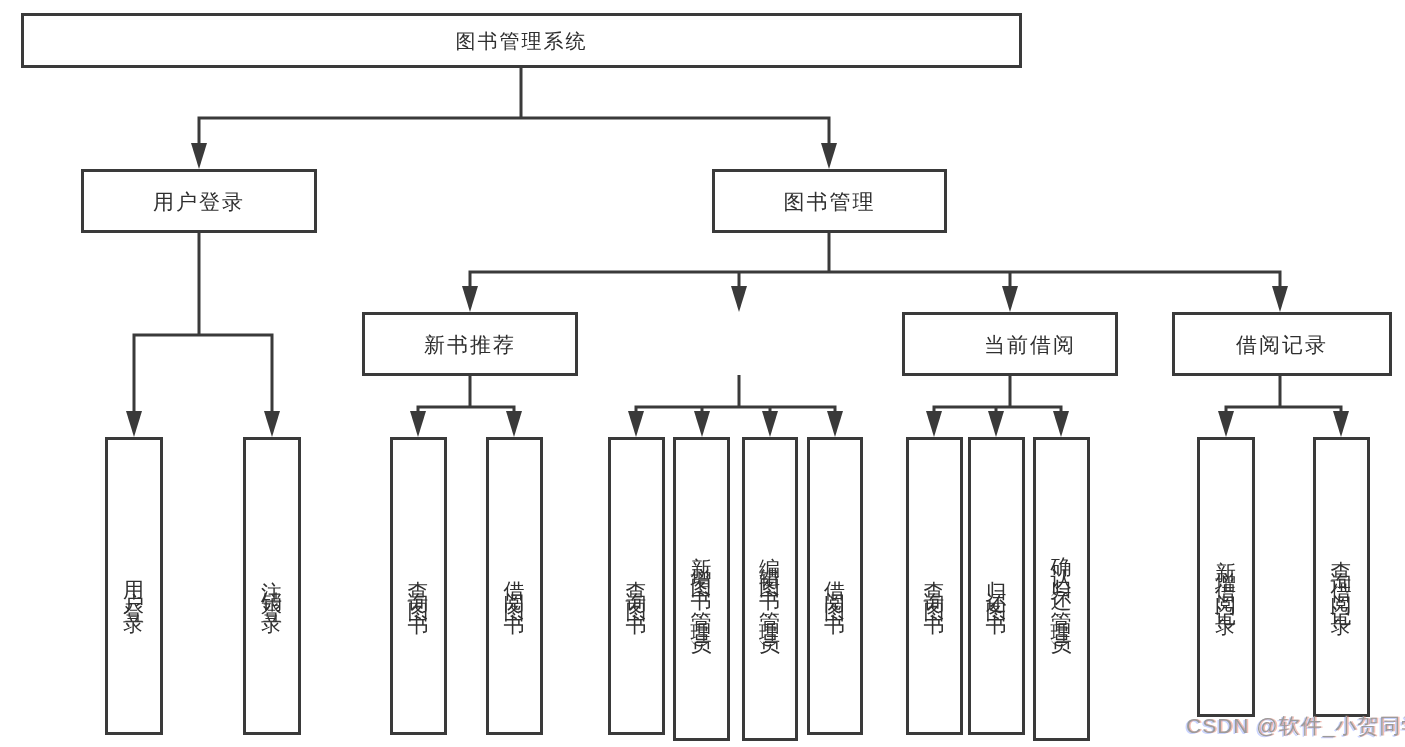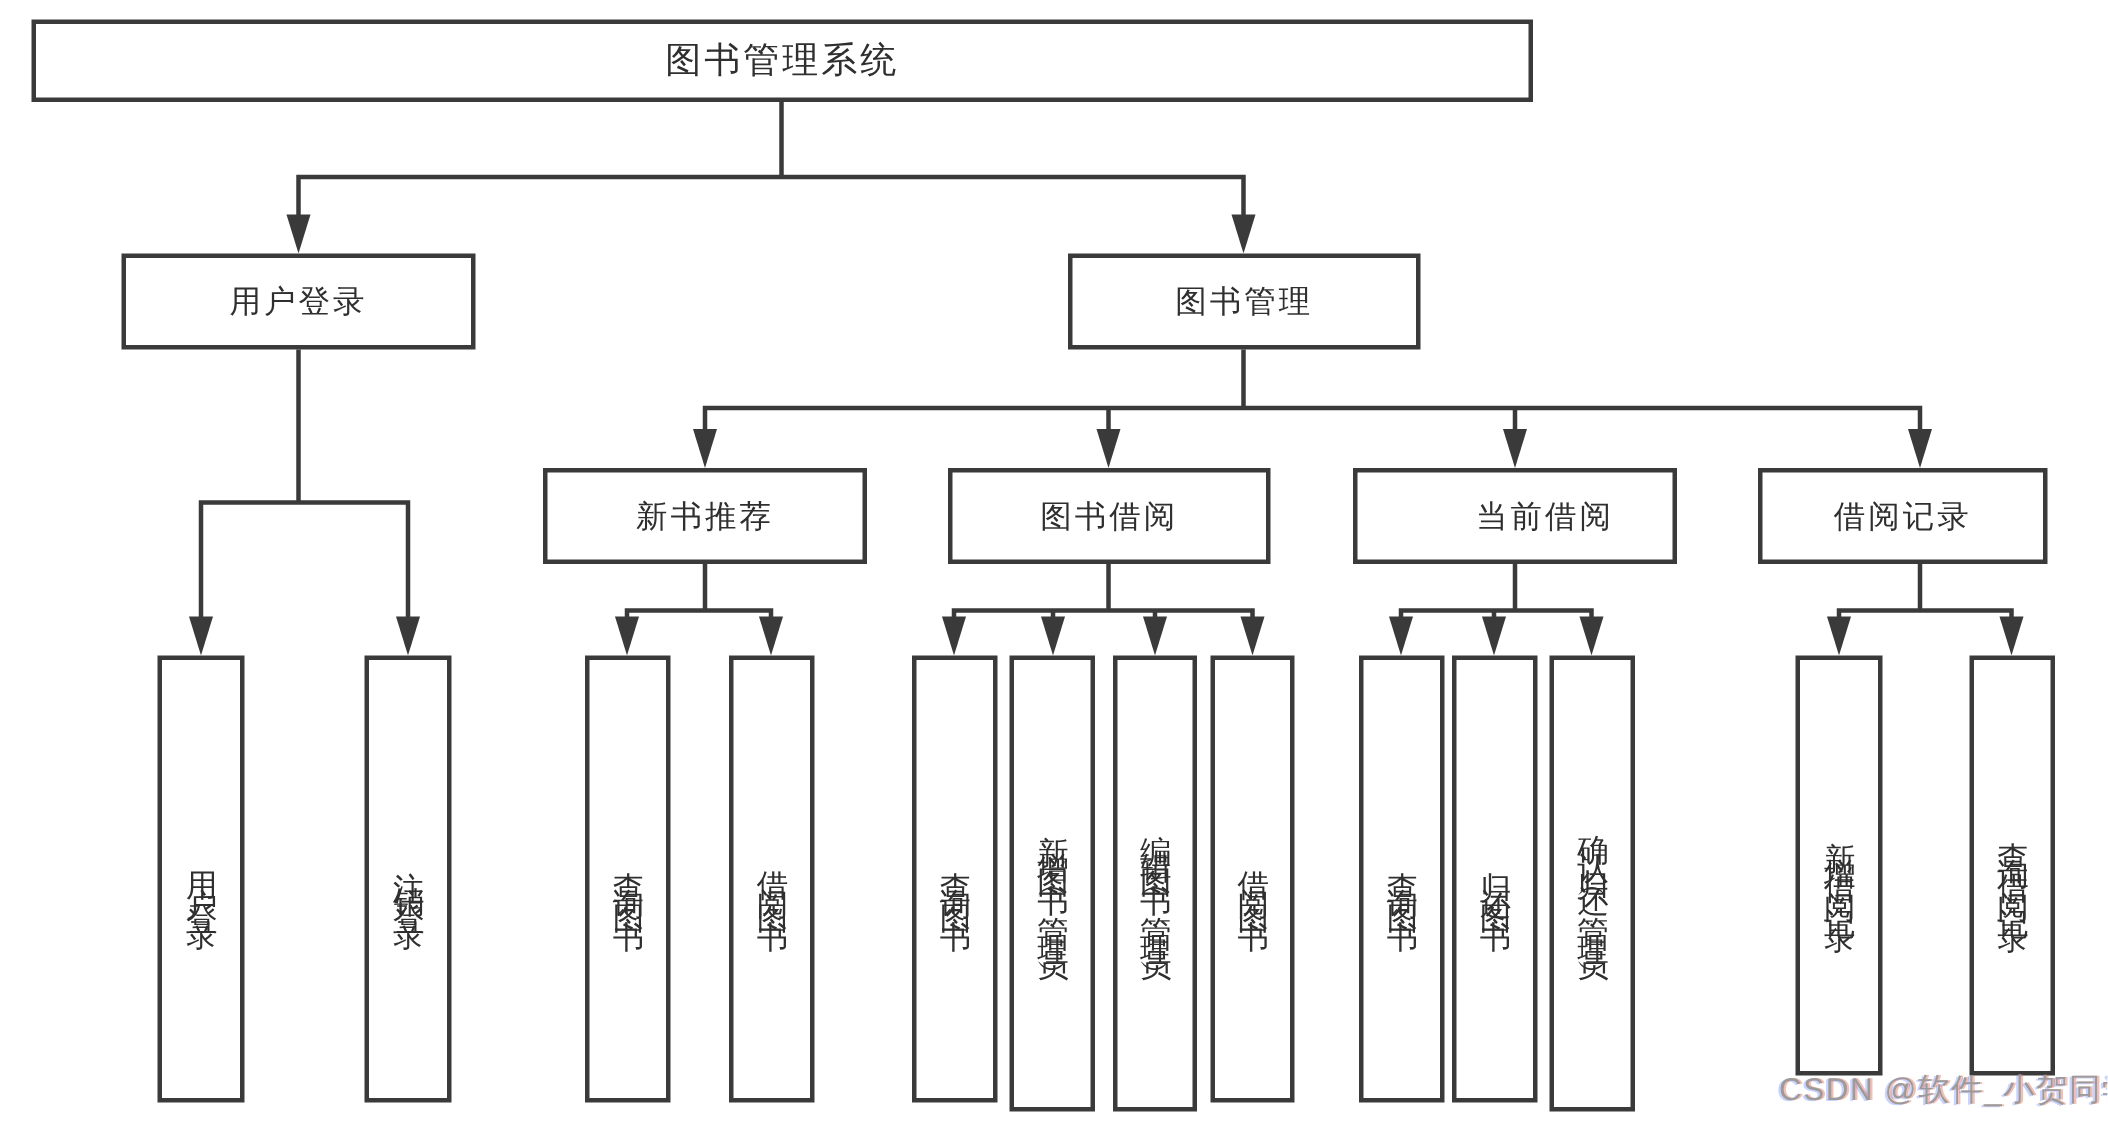--- a/index.html
+++ b/index.html
@@ -8,21 +8,21 @@
     font-family:"Liberation Sans","DejaVu Sans",sans-serif; color:#2f2f2f;
     overflow:hidden;
   }
   .connectors { position:absolute; left:0; top:0; z-index:1; }
   .node {
     position:absolute; box-sizing:border-box; background:#ffffff;
     border:3px solid #3a3a3a; display:flex; align-items:center; justify-content:center;
     z-index:2;
   }
   .hlabel { font-size:21px; letter-spacing:2px; line-height:1; white-space:nowrap; }
-  .root .hlabel { font-size:24px; }
+  .root .hlabel { font-size:20px; }
   .vlabel {
     writing-mode:vertical-rl; text-orientation:mixed;
     font-size:21px; letter-spacing:11px; line-height:1;
   }
   .watermark {
     position:absolute; z-index:3; left:1186px; top:712px;
     font-size:21px; letter-spacing:1px; color:#9b9b9b; white-space:nowrap;
     text-shadow:1.5px 0 0 rgba(230,110,90,0.45), -1.5px 1px 0 rgba(120,145,255,0.4);
   }
 </style>
@@ -71,27 +71,24 @@
   <div class="node" style="left:81px;top:169px;width:236px;height:64px;">
     <span class="hlabel">用户登录</span>
   </div>
   <div class="node" style="left:712px;top:169px;width:235px;height:64px;">
     <span class="hlabel">图书管理</span>
   </div>
 
   <div class="node" style="left:362px;top:312px;width:216px;height:64px;">
     <span class="hlabel">新书推荐</span>
   </div>
-  <div class="node" style="left:632px;top:312px;width:215px;height:64px;">
-    <span class="hlabel">图书借阅</span>
-  </div>
   <div class="node" style="left:902px;top:312px;width:216px;height:64px;padding-left:40px;">
     <span class="hlabel">当前借阅</span>
   </div>
-  <div class="node" style="left:1172px;top:312px;width:193px;height:64px;text-align:right;">
+  <div class="node" style="left:1172px;top:312px;width:220px;height:64px;text-align:right;">
     <span class="hlabel">借阅记录</span>
   </div>
 
   <div class="node" style="left:105px;top:437px;width:58px;height:298px;">
     <span class="vlabel">用户登录</span>
   </div>
   <div class="node" style="left:243px;top:437px;width:58px;height:298px;">
     <span class="vlabel">注销登录</span>
   </div>
 

